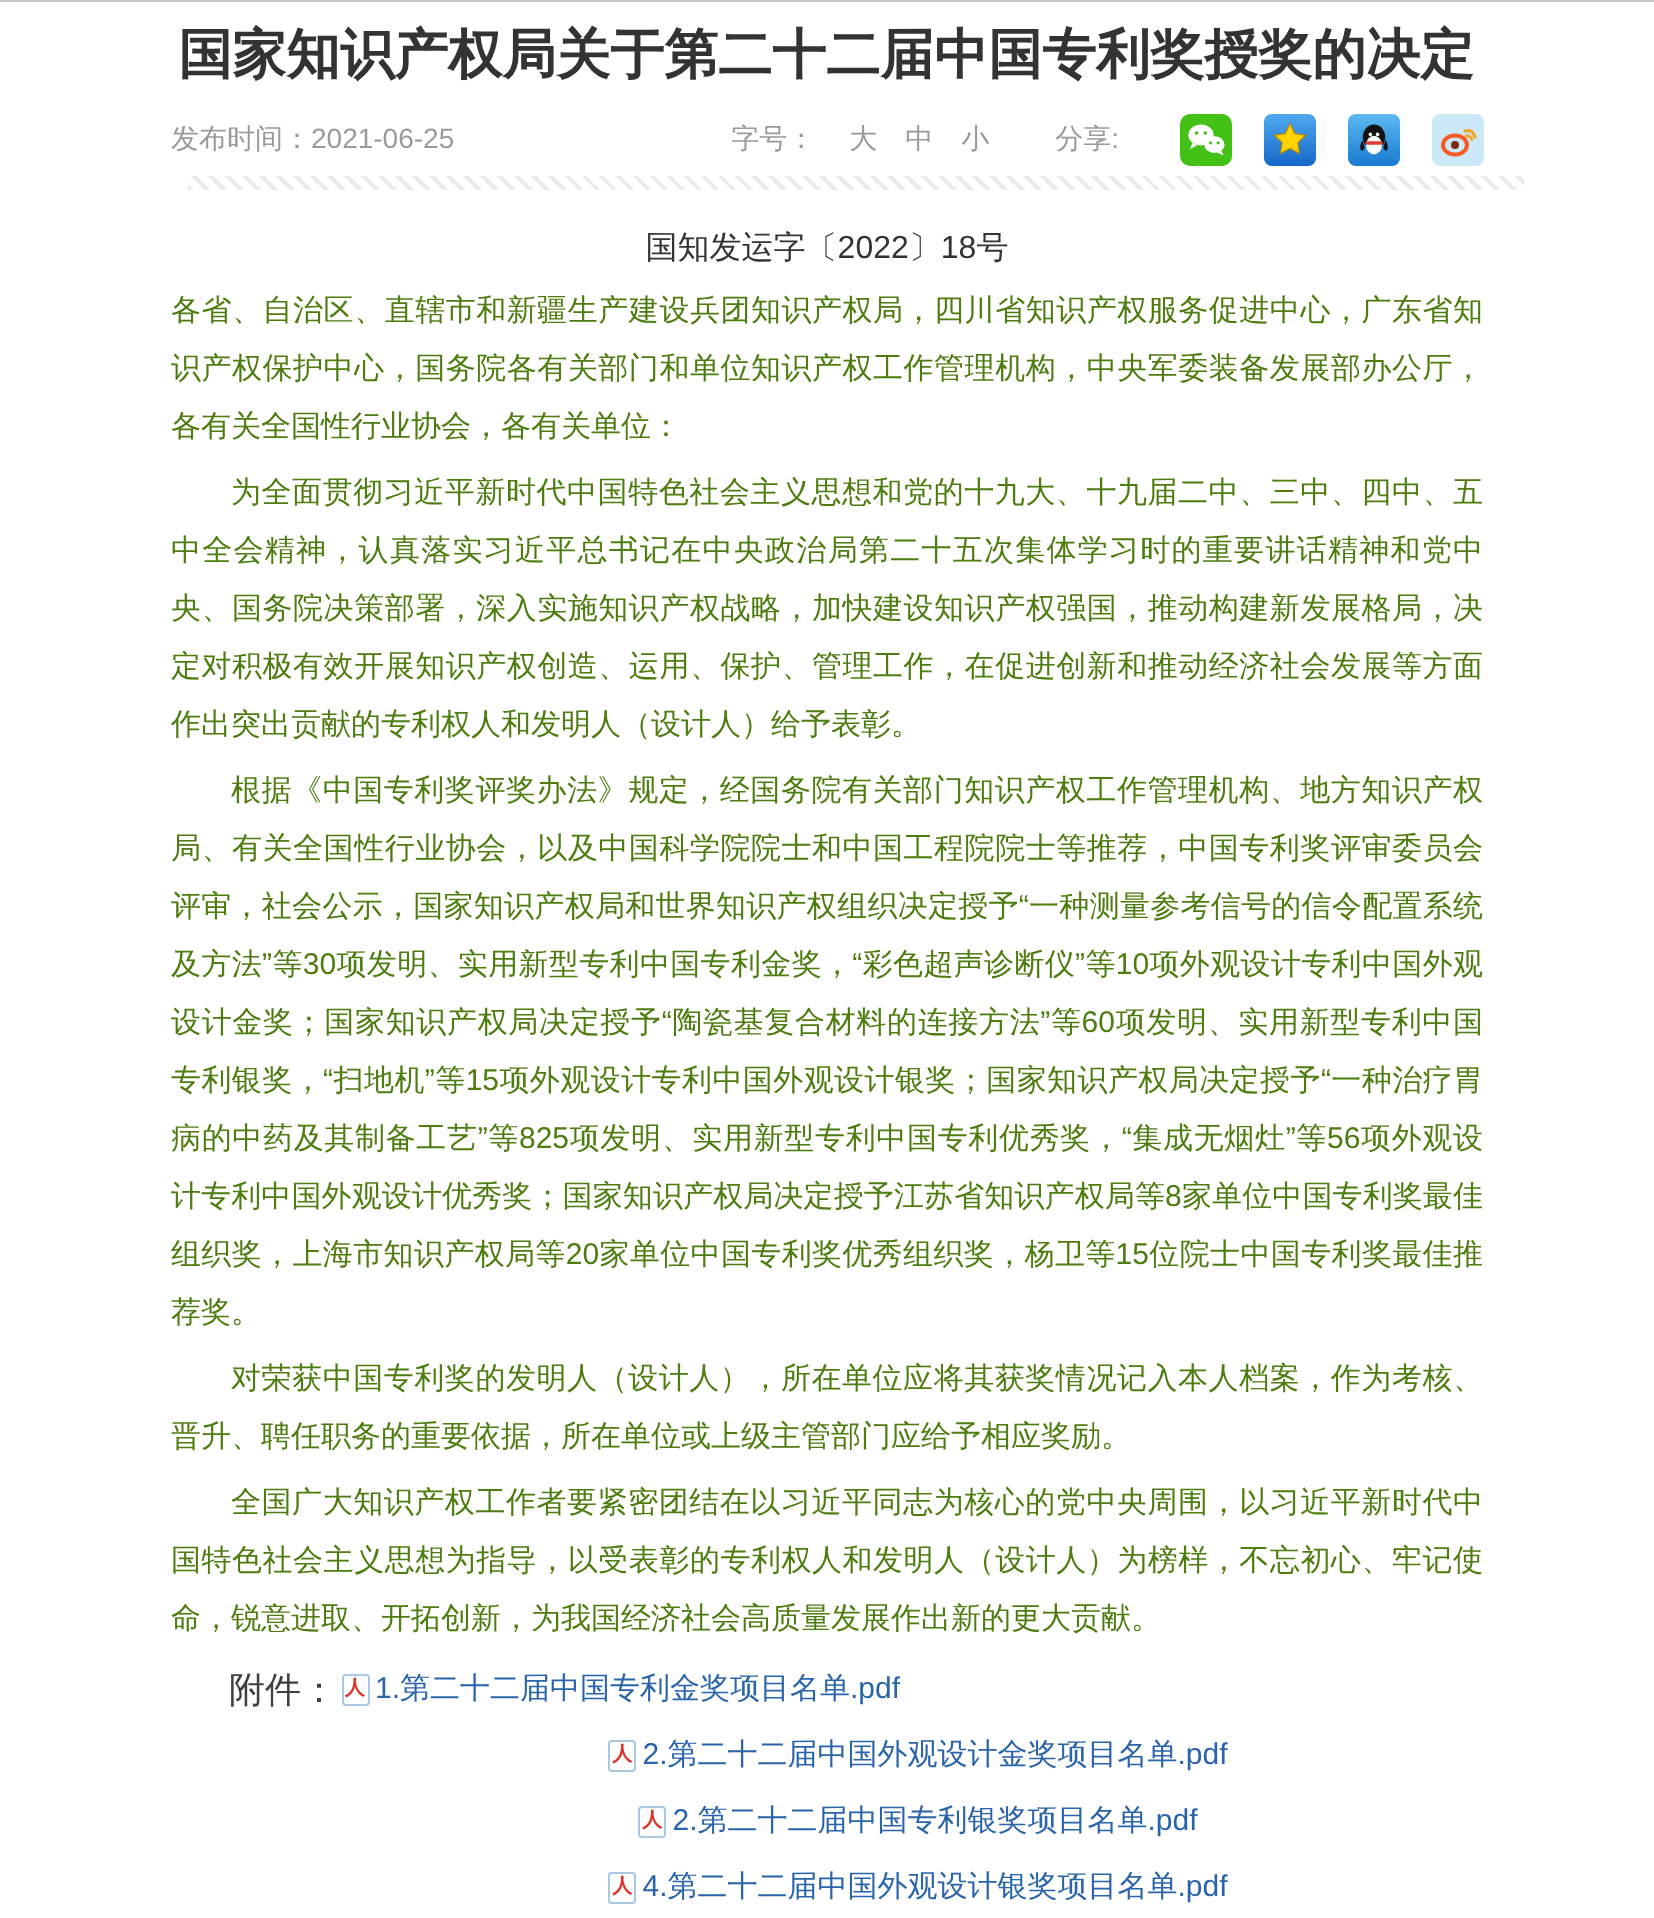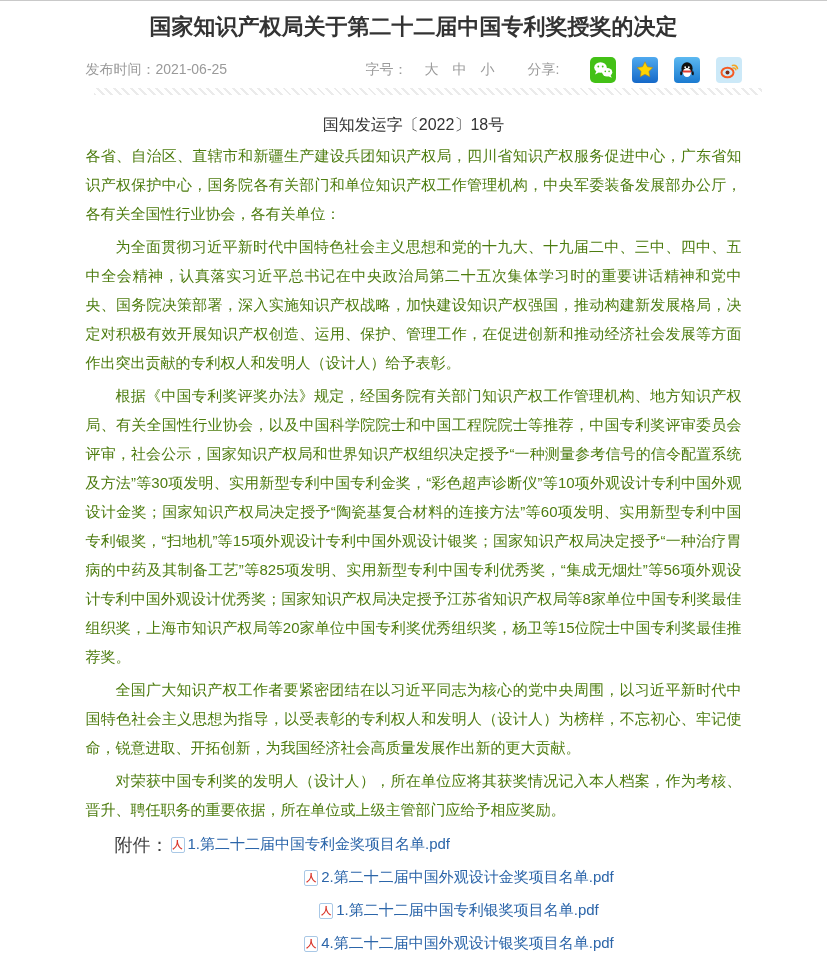--- a/index.html
+++ b/index.html
@@ -7,21 +7,21 @@
     width:827px;height:959px;
     background:#ffffff;
     border-top:1px solid #c9c9c9;
     font-family:"Liberation Sans","DejaVu Sans",sans-serif;
     color:#404040;
     overflow:hidden;
   }
   .page{width:656px;margin:0 auto;}
   .title{
     margin:0;padding-top:11px;
-    font-size:22px;font-weight:bold;color:#333333;
+    font-size:27px;font-weight:bold;color:#333333;
     text-align:center;line-height:30px;
   }
   .meta{
     margin-top:15px;height:26px;
     display:flex;justify-content:space-between;align-items:center;
     font-size:14px;color:#9a9a9a;
   }
   .meta-right{display:flex;align-items:center;}
   .fs-label{margin-right:10px;}
   .fs-btn{color:#9a9a9a;text-decoration:none;margin:0 7px;cursor:pointer;}
@@ -139,37 +139,37 @@
   </div>
 
   <div class="divider"></div>
 
   <div class="doc-number">国知发运字〔2022〕18号</div>
 
   <div class="body-text">
     <p class="salutation">各省、自治区、直辖市和新疆生产建设兵团知识产权局，四川省知识产权服务促进中心，广东省知识产权保护中心，国务院各有关部门和单位知识产权工作管理机构，中央军委装备发展部办公厅，各有关全国性行业协会，各有关单位：</p>
     <p>为全面贯彻习近平新时代中国特色社会主义思想和党的十九大、十九届二中、三中、四中、五中全会精神，认真落实习近平总书记在中央政治局第二十五次集体学习时的重要讲话精神和党中央、国务院决策部署，深入实施知识产权战略，加快建设知识产权强国，推动构建新发展格局，决定对积极有效开展知识产权创造、运用、保护、管理工作，在促进创新和推动经济社会发展等方面作出突出贡献的专利权人和发明人（设计人）给予表彰。</p>
     <p>根据《中国专利奖评奖办法》规定，经国务院有关部门知识产权工作管理机构、地方知识产权局、有关全国性行业协会，以及中国科学院院士和中国工程院院士等推荐，中国专利奖评审委员会评审，社会公示，国家知识产权局和世界知识产权组织决定授予“一种测量参考信号的信令配置系统及方法”等30项发明、实用新型专利中国专利金奖，“彩色超声诊断仪”等10项外观设计专利中国外观设计金奖；国家知识产权局决定授予“陶瓷基复合材料的连接方法”等60项发明、实用新型专利中国专利银奖，“扫地机”等15项外观设计专利中国外观设计银奖；国家知识产权局决定授予“一种治疗胃病的中药及其制备工艺”等825项发明、实用新型专利中国专利优秀奖，“集成无烟灶”等56项外观设计专利中国外观设计优秀奖；国家知识产权局决定授予江苏省知识产权局等8家单位中国专利奖最佳组织奖，上海市知识产权局等20家单位中国专利奖优秀组织奖，杨卫等15位院士中国专利奖最佳推荐奖。</p>
+    <p>对荣获中国专利奖的发明人（设计人），所在单位应将其获奖情况记入本人档案，作为考核、晋升、聘任职务的重要依据，所在单位或上级主管部门应给予相应奖励。</p>
     <p>全国广大知识产权工作者要紧密团结在以习近平同志为核心的党中央周围，以习近平新时代中国特色社会主义思想为指导，以受表彰的专利权人和发明人（设计人）为榜样，不忘初心、牢记使命，锐意进取、开拓创新，为我国经济社会高质量发展作出新的更大贡献。</p>
-    <p>对荣获中国专利奖的发明人（设计人），所在单位应将其获奖情况记入本人档案，作为考核、晋升、聘任职务的重要依据，所在单位或上级主管部门应给予相应奖励。</p>
   </div>
 
   <div class="attachments">
     <div class="att-row first">
       <span class="att-label">附件：</span>
       <span class="pdf-icon"></span>
       <a class="att-link">1.第二十二届中国专利金奖项目名单.pdf</a>
     </div>
     <div class="att-row mid">
       <span class="pdf-icon"></span>
       <a class="att-link">2.第二十二届中国外观设计金奖项目名单.pdf</a>
     </div>
     <div class="att-row mid">
       <span class="pdf-icon"></span>
-      <a class="att-link">1.第二十二届中国专利银奖项目名单.pdf</a>
+      <a class="att-link">2.第二十二届中国专利银奖项目名单.pdf</a>
     </div>
     <div class="att-row mid">
       <span class="pdf-icon"></span>
       <a class="att-link">4.第二十二届中国外观设计银奖项目名单.pdf</a>
     </div>
 
   </div>
 
 </div>
 

